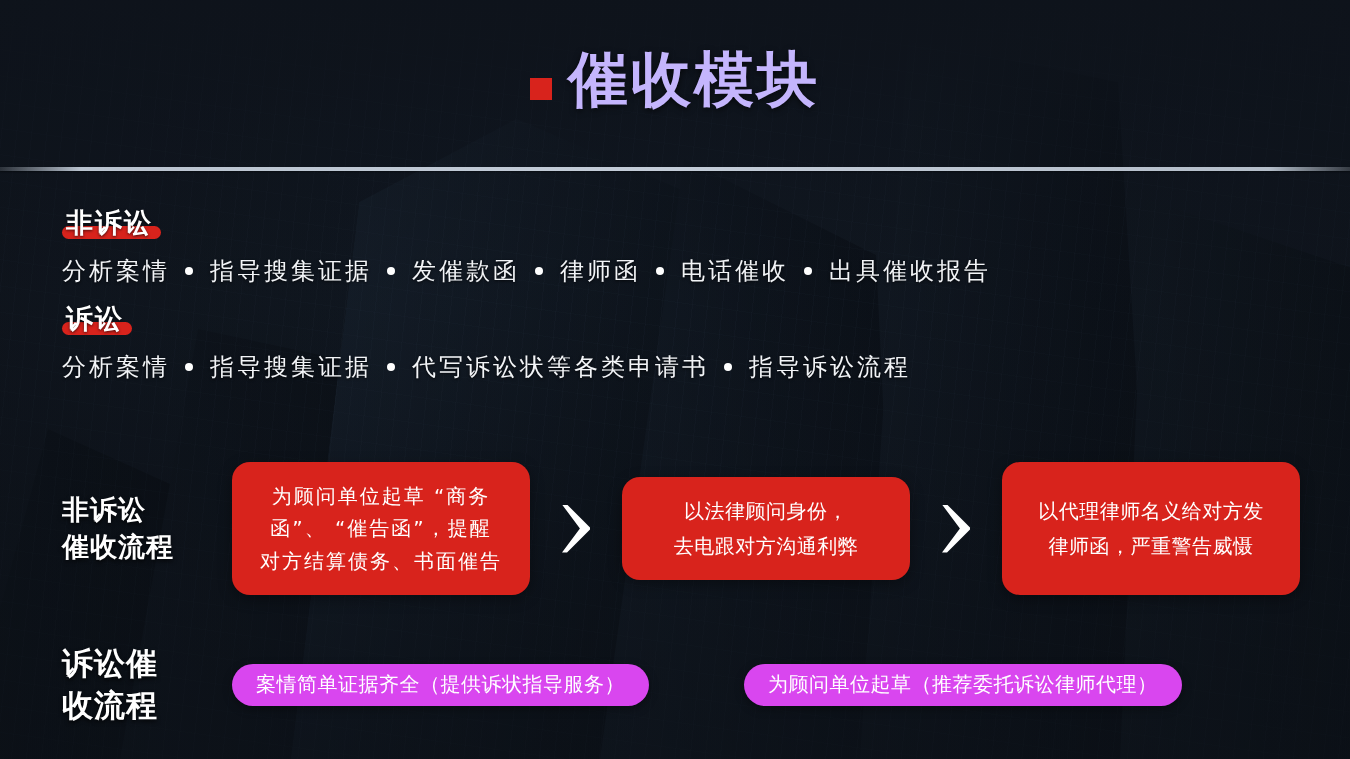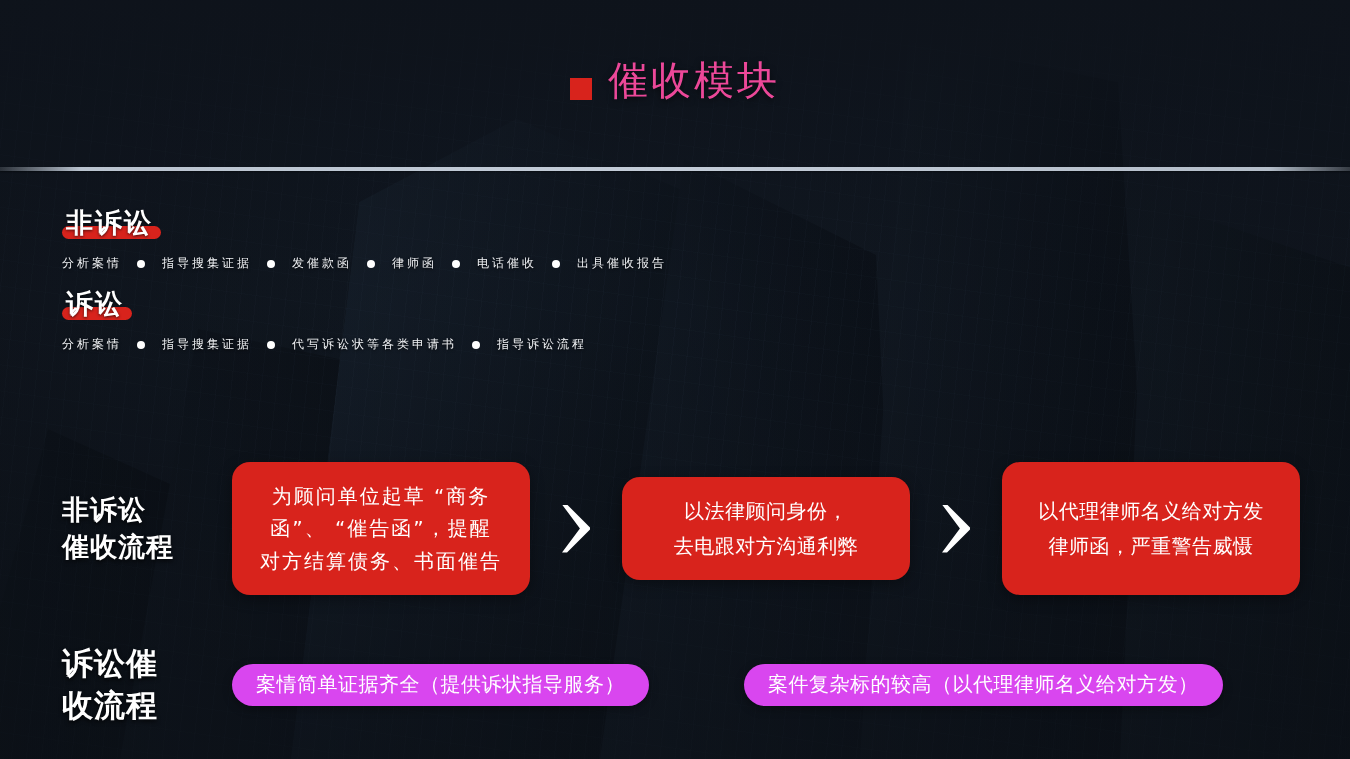--- a/index.html
+++ b/index.html
@@ -75,21 +75,21 @@
   
   .header{
     position:absolute;left:0;top:0;width:1350px;height:168px;
     display:flex;align-items:center;justify-content:center;
   }
   .title-wrap{display:flex;align-items:center;gap:16px;margin-top:-8px;}
   .title-bullet{
     width:22px;height:22px;background:#d8231c;display:block;margin-top:18px;
   }
   .title-text{
-    color:#ec4899;font-size:40px;font-weight:normal;letter-spacing:3px;
+    color:#c4b5fd;font-size:60px;font-weight:bold;letter-spacing:3px;
     text-shadow:0 2px 6px rgba(0,0,0,.6);
     font-family:"DejaVu Sans","Liberation Sans",sans-serif;
   }
   .divider{
     position:absolute;left:0;top:167px;width:1350px;height:4px;
     background:linear-gradient(90deg, rgba(215,222,230,.15) 0%, rgba(200,210,222,.92) 6%, rgba(205,214,226,.95) 50%, rgba(198,208,220,.9) 94%, rgba(215,222,230,.2) 100%);
     box-shadow:0 1px 2px rgba(0,0,0,.4);
   }
 
   
@@ -105,21 +105,21 @@
   }
   .tag .txt{
     position:relative;z-index:1;color:#ffffff;font-size:27px;font-weight:bold;
     letter-spacing:2px;text-shadow:0 1px 3px rgba(0,0,0,.7);
     font-family:"DejaVu Sans","Liberation Sans",sans-serif;
   }
   .items{
     display:flex;align-items:center;flex-wrap:wrap;margin-top:9px;
   }
   .item{
-    color:#f2f4f7;font-size:12px;letter-spacing:3px;
+    color:#f2f4f7;font-size:24px;letter-spacing:3px;
     text-shadow:0 1px 3px rgba(0,0,0,.75);
     font-family:"DejaVu Sans","Liberation Sans",sans-serif;
   }
   .sep{
     display:inline-block;width:8px;height:8px;border-radius:50%;
     background:#ffffff;margin:0 17px 0 15px;flex:0 0 auto;
   }
 
   
   .flow{position:absolute;left:62px;top:462px;width:1260px;}
@@ -270,18 +270,18 @@
       </div>
     </div>
 
     <div class="pill-row">
       <div class="pill-label">
         <div>诉讼催</div>
         <div>收流程</div>
       </div>
       <span class="pill">案情简单证据齐全（提供诉状指导服务）</span>
       <span class="pill-gap"></span>
-      <span class="pill">案件复杂标的较高（以代理律师名义给对方发）</span>
+      <span class="pill">为顾问单位起草（推荐委托诉讼律师代理）</span>
     </div>
 
   </div>
 
 </div>
 
 </body></html>

